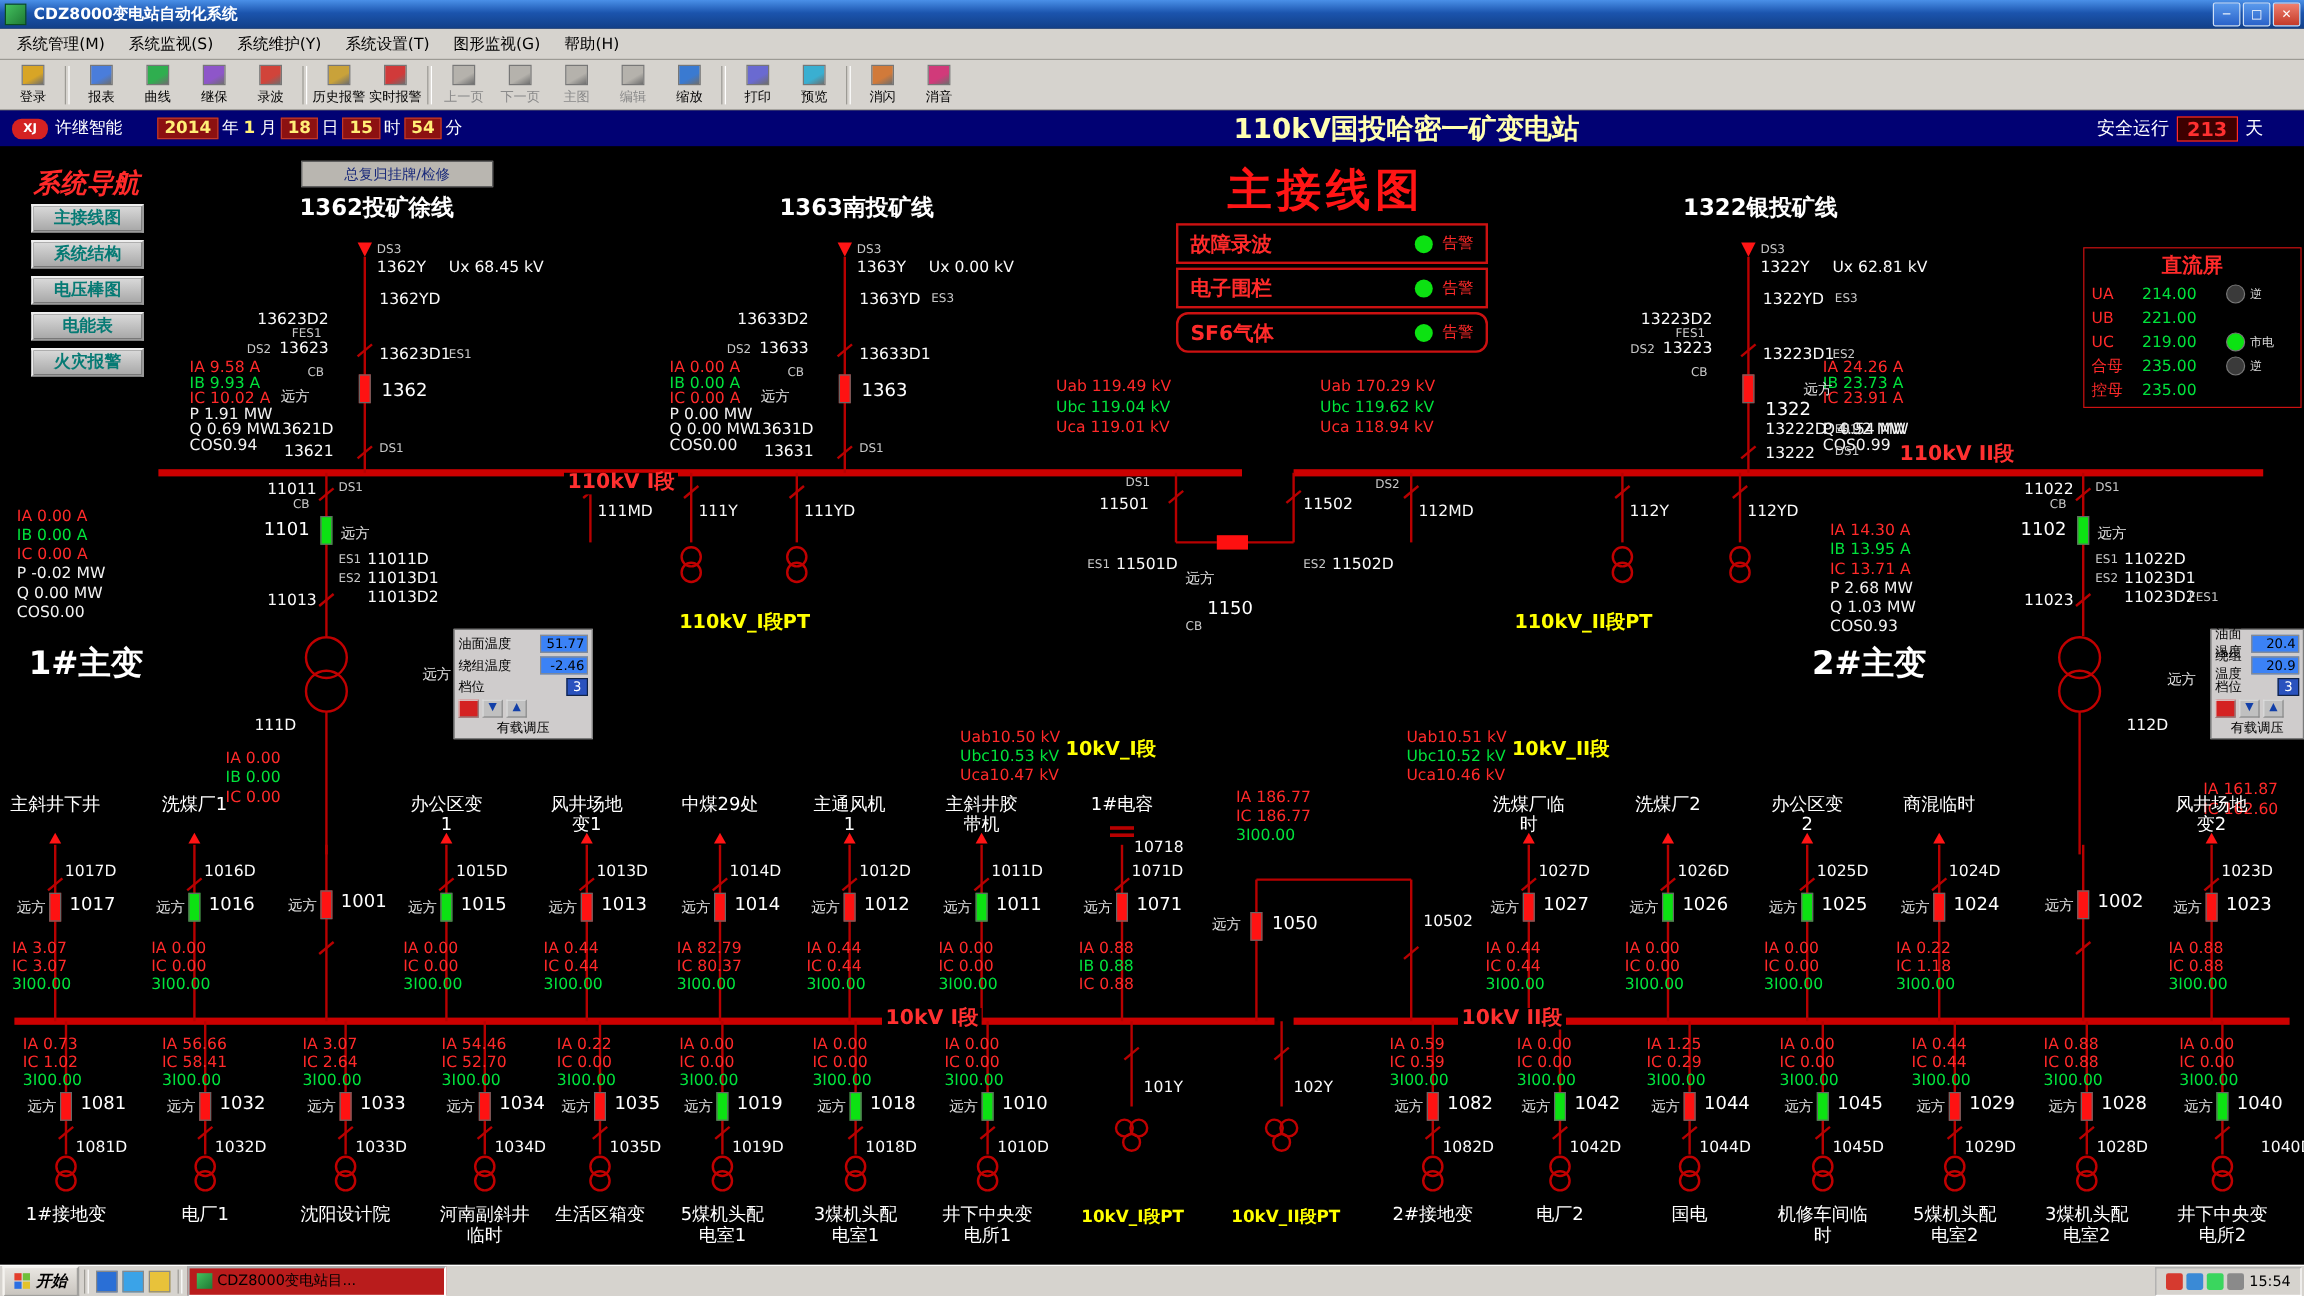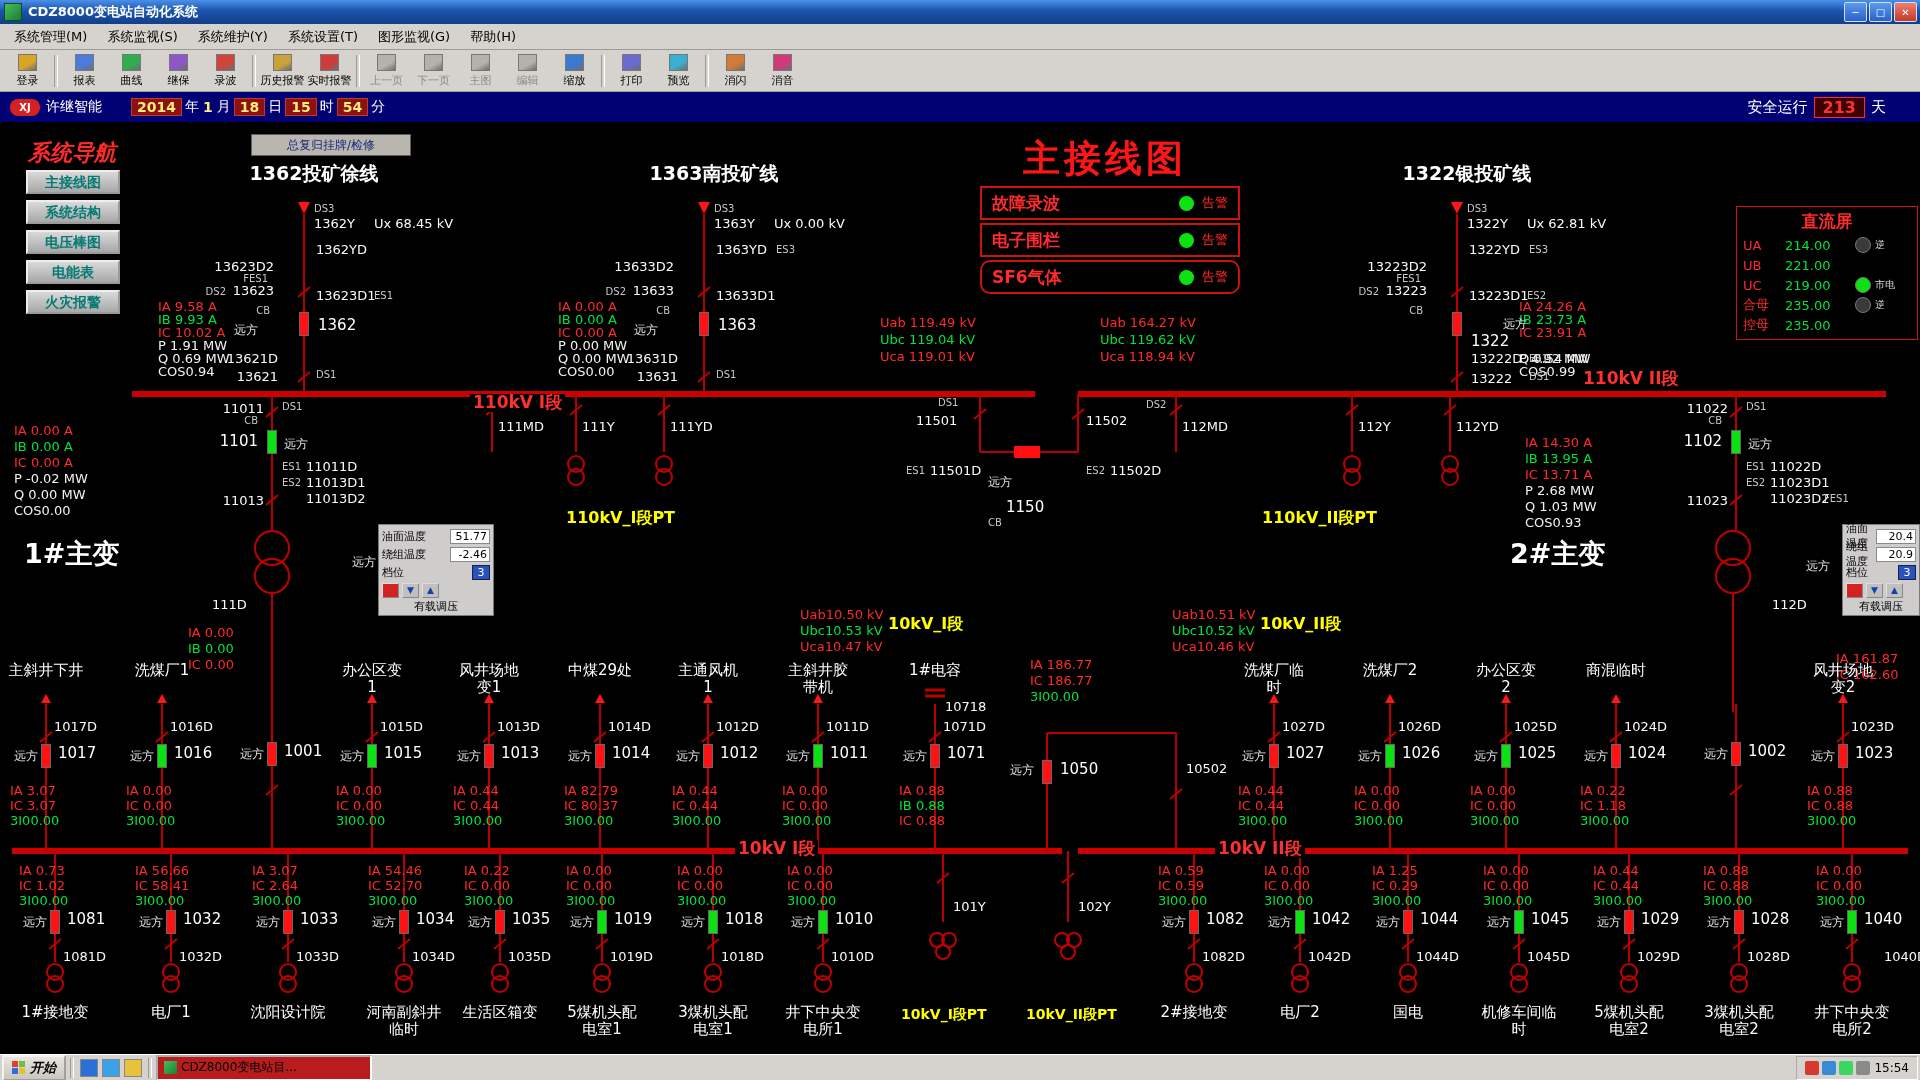--- a/index.html
+++ b/index.html
@@ -83,21 +83,21 @@
   .dcRow{display:flex;align-items:center;height:20px;font-size:13px;padding:0 6px;}
   .dcL{color:#ff2a2a;width:42px;}
   .dcV{color:#00e23c;width:64px;}
   .dcInd{width:14px;height:14px;border-radius:50%;border:1px solid #777;margin-left:6px;}
   .dcInd.green{background:#0ce212;}.dcInd.gray{background:#3a3a3a;}
   .dcIndLb{color:#ddd;font-size:10px;margin-left:4px;}
   .tpanel{position:absolute;background:#cfcccc;border:1px solid #7a7a7a;color:#000;
     padding:2px 3px;box-sizing:border-box;}
   .tpr{display:flex;align-items:center;height:18px;font-size:11px;}
   .tpl{flex:1;}
-  .tpv{background:#ffffff;border:1px solid #8a8a8a;min-width:34px;text-align:right;padding:0 2px;font-size:11px;}
+  .tpv{background:#3b82f6;border:1px solid #8a8a8a;min-width:34px;text-align:right;padding:0 2px;font-size:11px;}
   .tap{background:#2a52be;color:#fff;min-width:16px;text-align:center;font-size:11px;border:1px solid #112244;}
   .abtn{width:15px;height:13px;border:1px outset #ddd;background:#c0c0c0;font-size:9px;
     text-align:center;line-height:13px;color:#123fa8;margin-right:3px;}
   .abtn.redsq{background:#d42222;}
   .tpbottom{text-align:center;font-size:11px;height:14px;}
 
   
   .taskbar{position:absolute;bottom:0;left:0;right:0;height:26px;background:#d6d3ce;
     border-top:1px solid #fff;display:flex;align-items:center;padding:0 2px;box-sizing:border-box;}
   .startbtn{height:22px;display:flex;align-items:center;gap:4px;padding:0 8px;
@@ -219,20 +219,21 @@
       <span>年</span>
       <span class="dateplain">1</span>
       <span>月</span>
       <span class="datebox">18</span>
       <span>日</span>
       <span class="datebox">15</span>
       <span>时</span>
       <span class="datebox">54</span>
       <span>分</span>
     </div>
+  <div class="stationtitle">110kV国投哈密一矿变电站</div>
   <div class="saferun">
     <span>安全运行</span>
     <span class="daysbox">213</span>
     <span>天</span>
   </div>
 </div>
 
 <div id="canvas">
   <svg id="wires" width="1920" height="932">
       <rect x="132" y="269" width="903" height="6" fill="#cc0000"></rect>
@@ -536,21 +537,21 @@
     <div class="lb sm" style="left: 1423px; top: 184px; transform: translateX(-100%);">CB</div>
     <div class="lb rm" style="left: 1503px; top: 196px;">远方</div>
     <div class="lb cbid" style="left: 1471px; top: 212px;">1322</div>
     <div class="lb id" style="left: 1471px; top: 230px;">13222D</div>
     <div class="lb sm" style="left: 1529px; top: 232px;">ES1</div>
     <div class="lb id" style="left: 1471px; top: 250px;">13222</div>
     <div class="lb sm" style="left: 1529px; top: 250px;">DS1</div>
     <div class="lb r ms" style="left: 880px; top: 194px;">Uab 119.49 kV</div>
     <div class="lb g ms" style="left: 880px; top: 211px;">Ubc 119.04 kV</div>
     <div class="lb r ms" style="left: 880px; top: 228px;">Uca 119.01 kV</div>
-    <div class="lb r ms" style="left: 1100px; top: 194px;">Uab 164.27 kV</div>
+    <div class="lb r ms" style="left: 1100px; top: 194px;">Uab 170.29 kV</div>
     <div class="lb g ms" style="left: 1100px; top: 211px;">Ubc 119.62 kV</div>
     <div class="lb r ms" style="left: 1100px; top: 228px;">Uca 118.94 kV</div>
     <div class="lb id" style="left: 264px; top: 280px; transform: translateX(-100%);">11011</div>
     <div class="lb sm" style="left: 282px; top: 280px;">DS1</div>
     <div class="lb sm" style="left: 258px; top: 294px; transform: translateX(-100%);">CB</div>
     <div class="lb cbid" style="left: 258px; top: 312px; transform: translateX(-100%);">1101</div>
     <div class="brk op" style="left: 267px; top: 308px;"></div>
     <div class="lb rm" style="left: 284px; top: 316px;">远方</div>
     <div class="lb sm" style="left: 282px; top: 340px;">ES1</div>
     <div class="lb id" style="left: 306px; top: 338px;">11011D</div>

